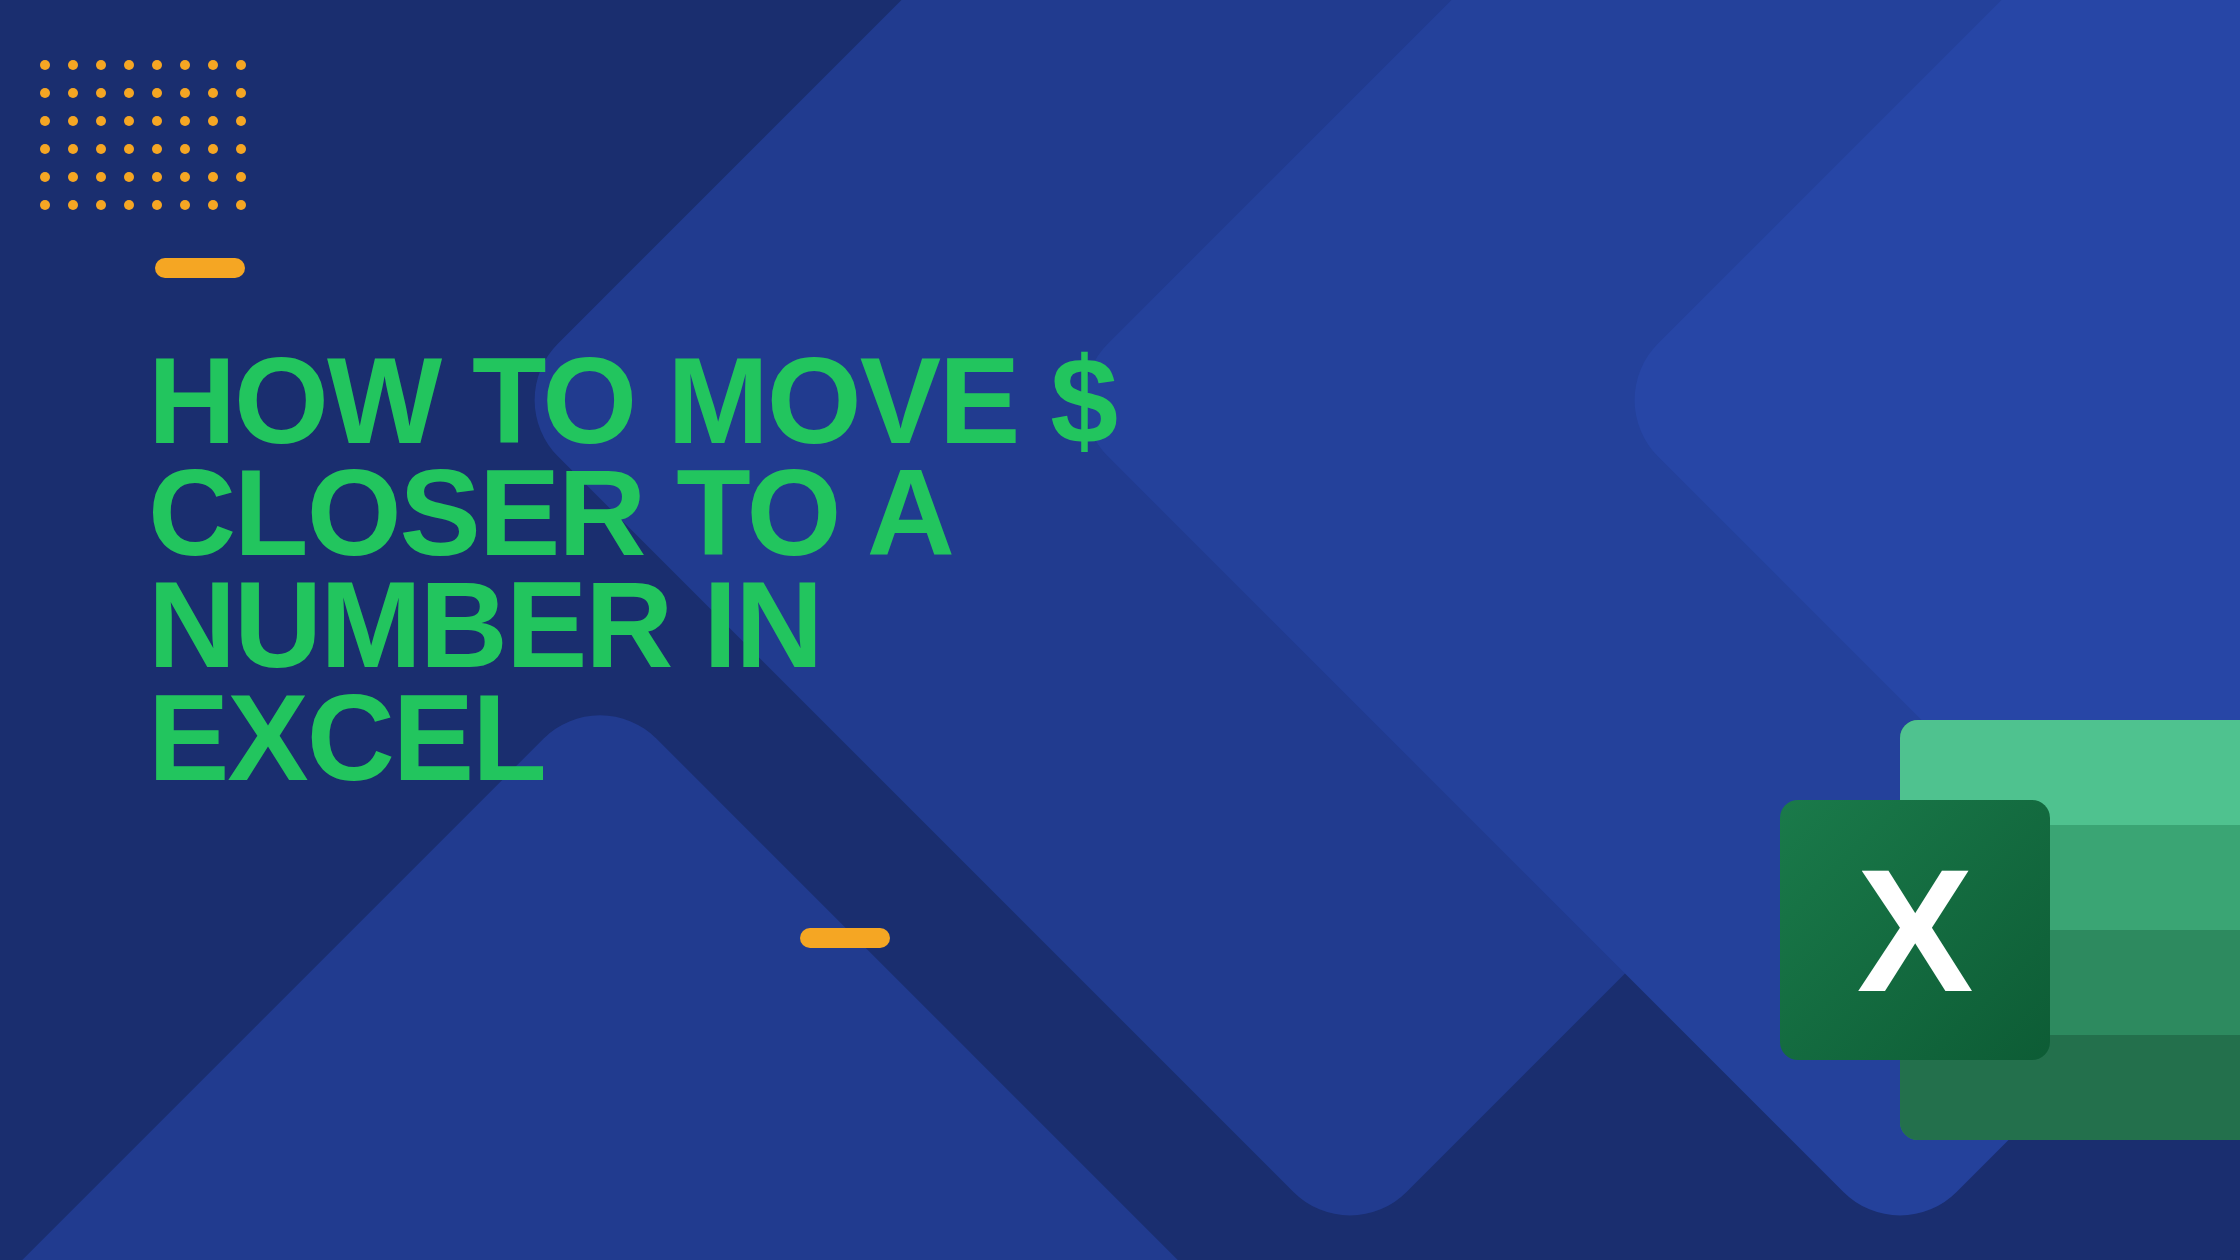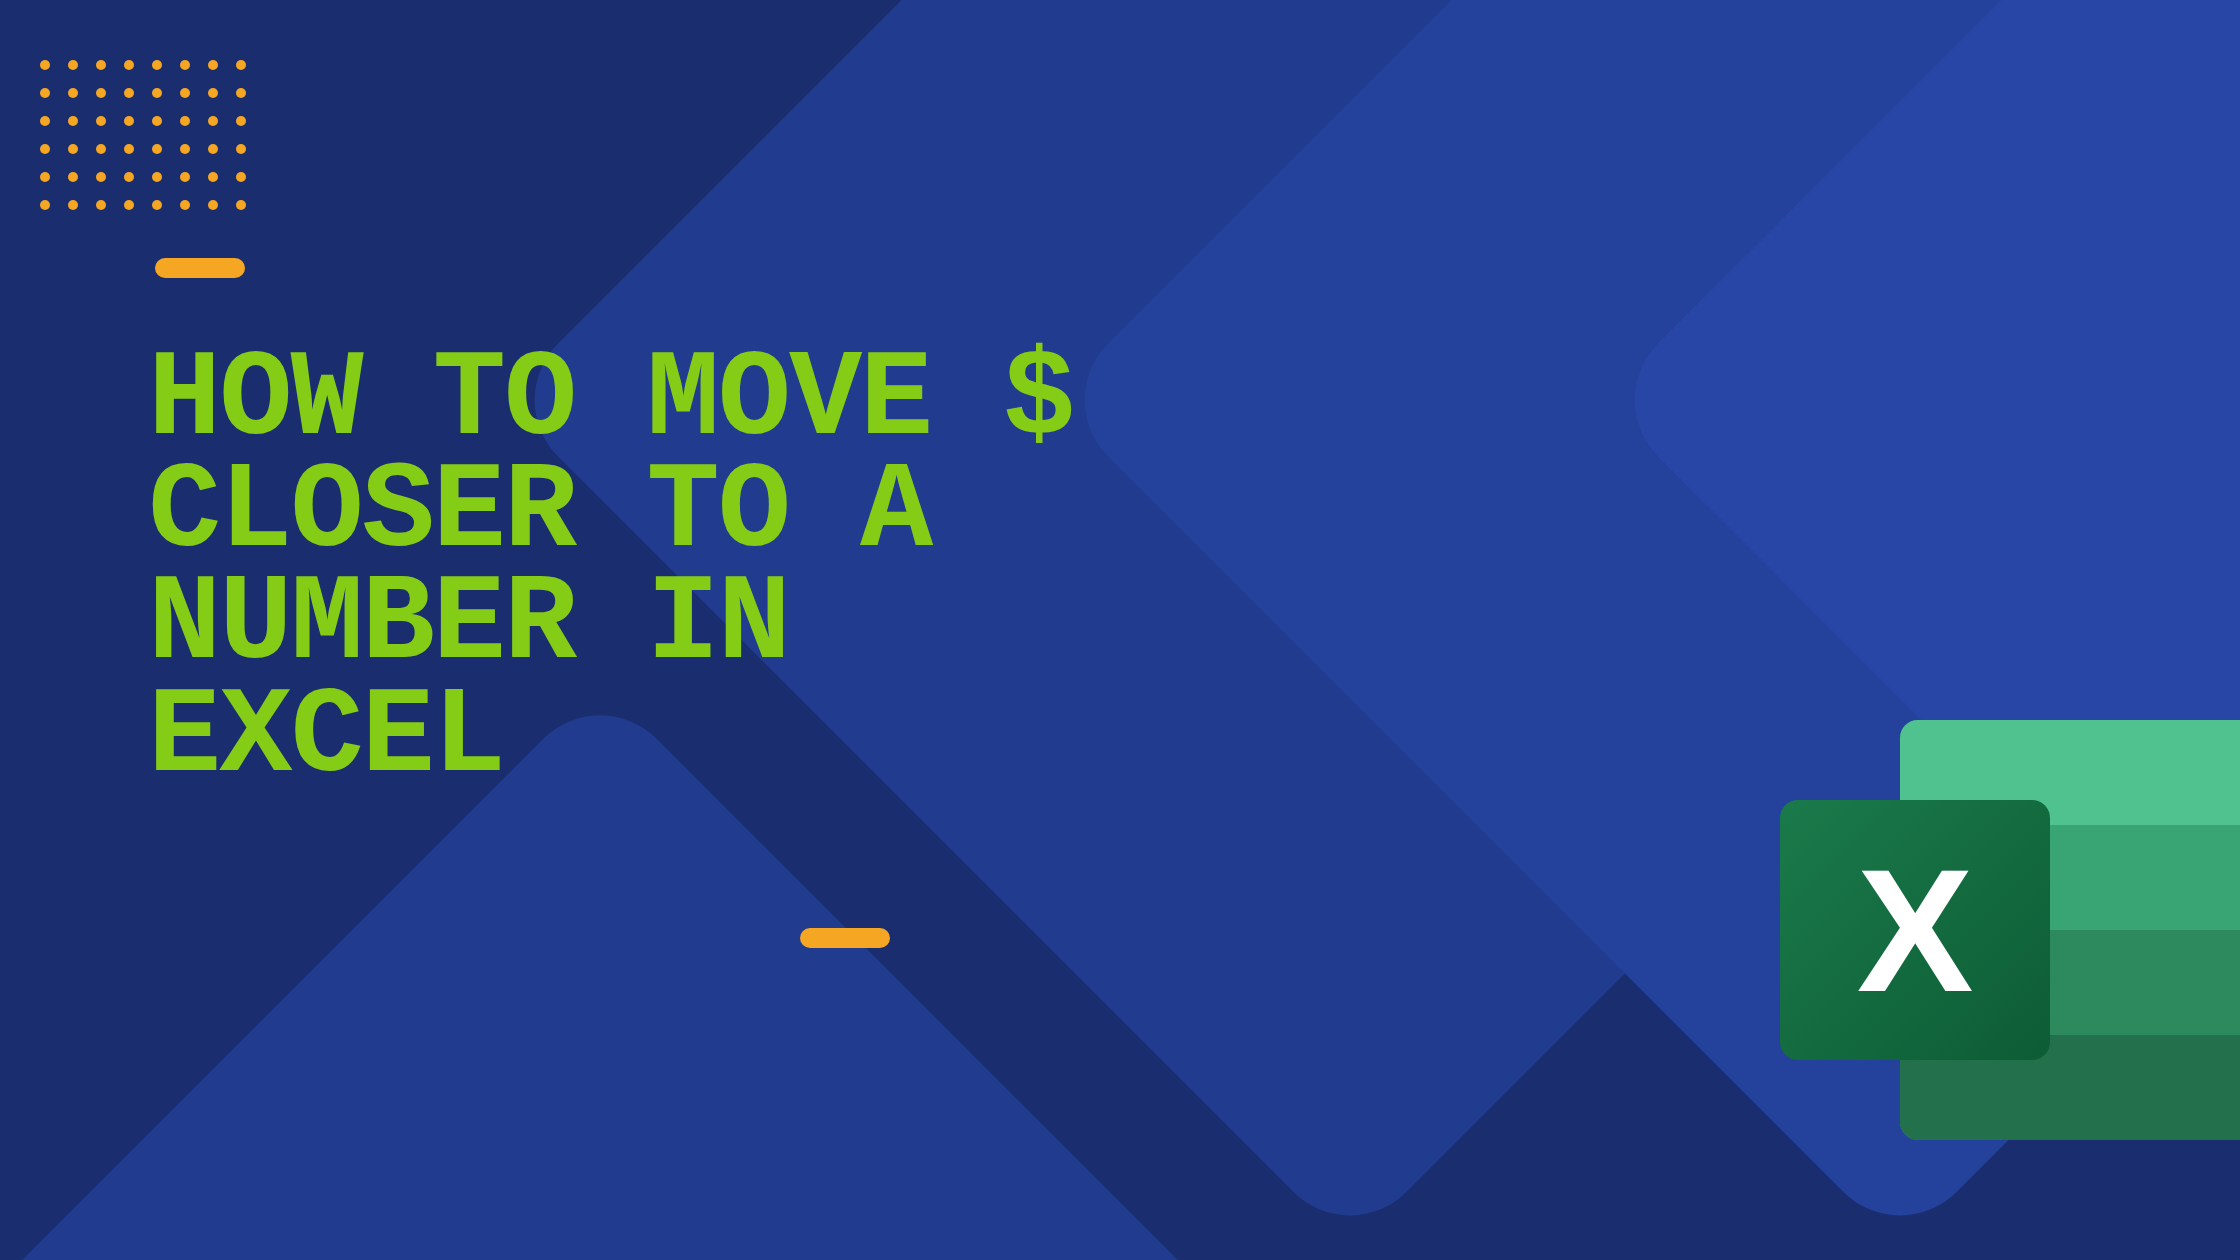--- a/index.html
+++ b/index.html
@@ -100,27 +100,27 @@
       left: 800px;
       width: 90px;
       height: 20px;
     }
     
     
     .title {
       position: absolute;
       top: 345px;
       left: 148px;
-      color: #84cc16;
+      color: #22c55e;
       font-weight: 900;
       font-size: 122px;
       line-height: 0.92;
       letter-spacing: -2px;
       text-transform: uppercase;
-      font-family: Liberation Mono, monospace;
+      font-family: Liberation Sans, sans-serif;
       white-space: pre-line;
     }
     
     
     .excel-icon {
       position: absolute;
       right: -20px;
       bottom: 120px;
       width: 480px;
       height: 420px;

